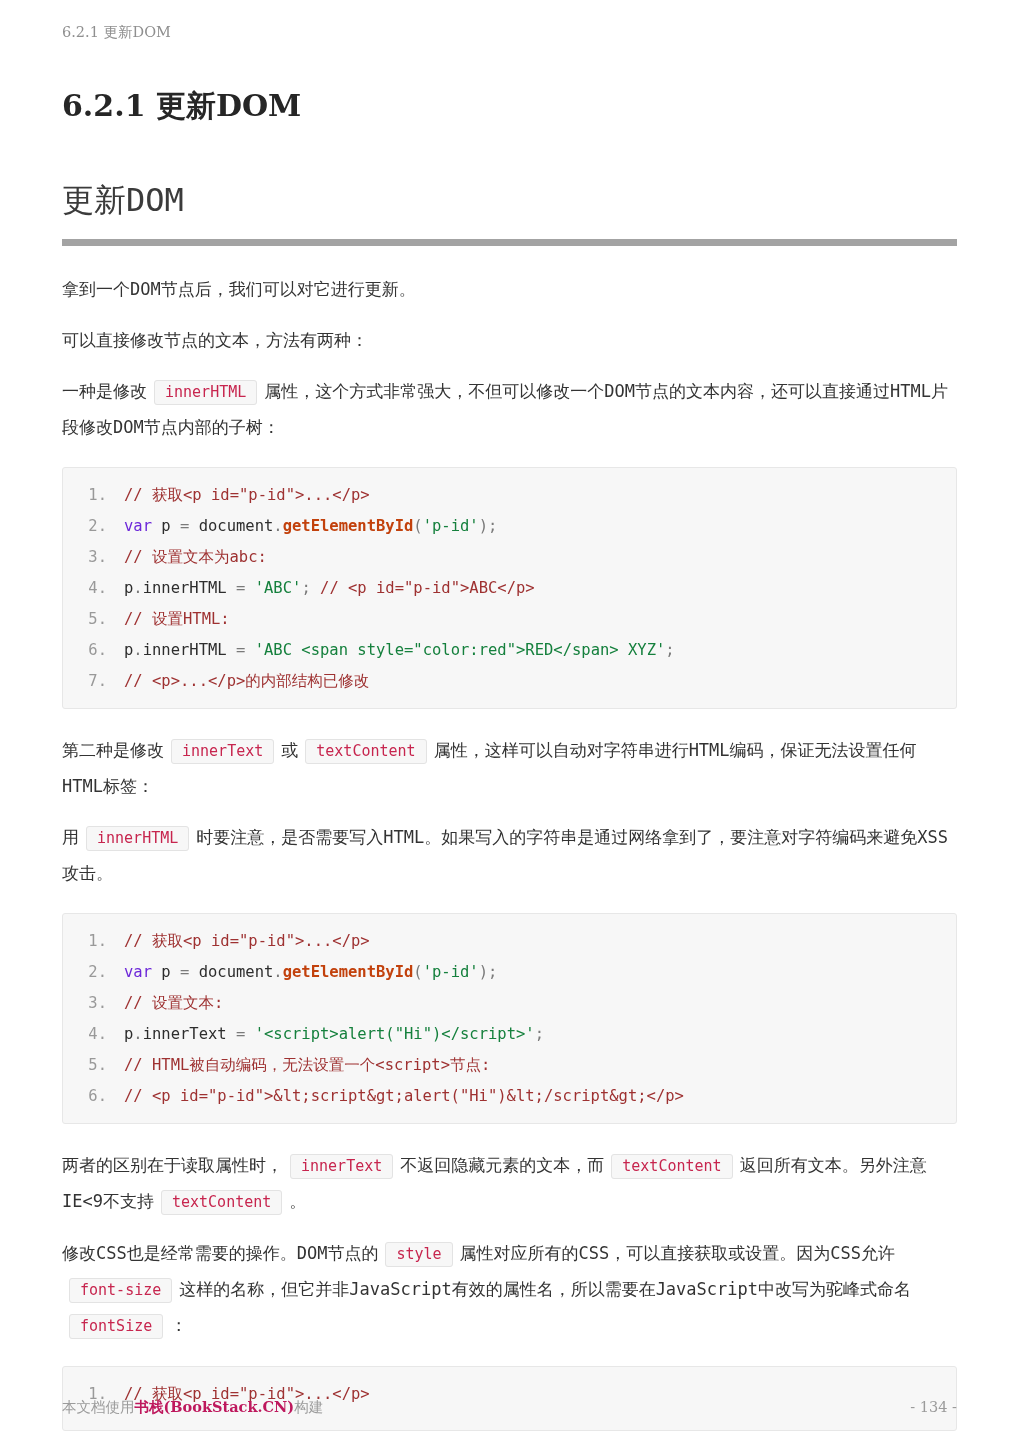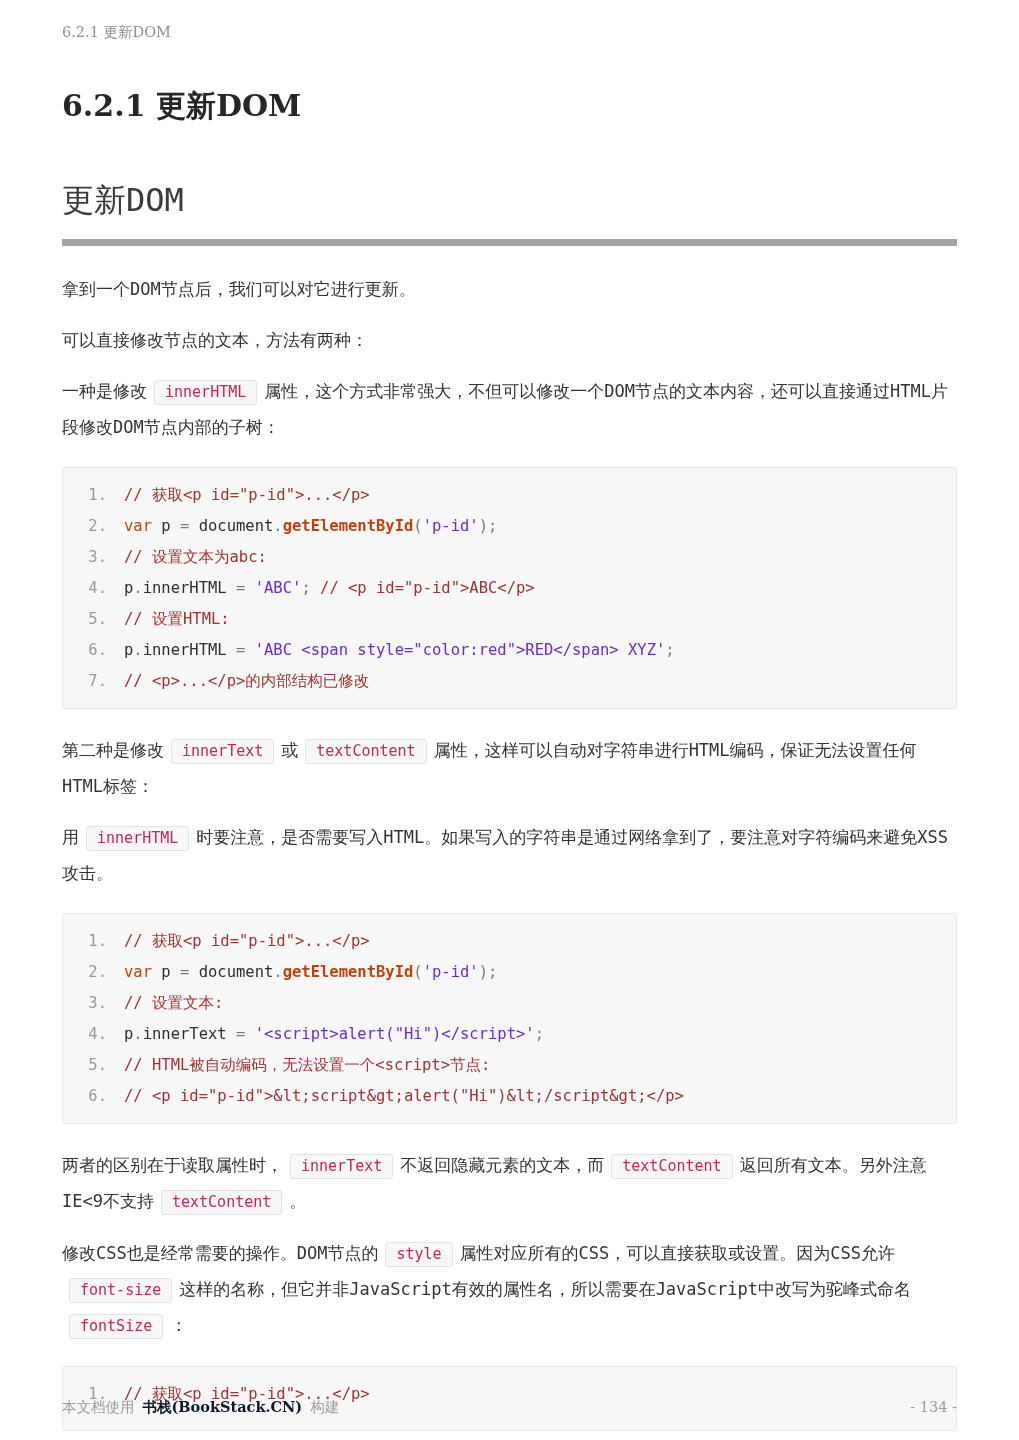--- a/index.html
+++ b/index.html
@@ -73,42 +73,42 @@
     display: flex;
   }
   .ln {
     color: #999;
     width: 44px;
     text-align: right;
     margin-right: 17px;
     flex: 0 0 auto;
   }
   .tok-c { color: #9e3131; }
-  .tok-k { color: #c2410c; }
-  .tok-s { color: #6d28d9; margin-top: 48px; }
+  .tok-k { color: #6d28d9; }
+  .tok-s { color: #15803d; margin-top: 48px; }
   .tok-p { color: #7a7a7a; }
   .tok-d { color: #2d2d2d; }
   .tok-f { color: #c2410c; font-weight: bold; }
 
   .footer {
     position: absolute;
     left: 62px; right: 62px;
     top: 1398px;
     display: flex;
     justify-content: space-between;
     align-items: baseline;
     font-family: "DejaVu Serif", "Liberation Serif", serif;
     font-size: 14.5px;
     color: #9b9b9b;
   }
   .footer .brand {
-    color: #0f172a;
+    color: #be185d;
     font-weight: 700;
     text-decoration: none;
-    margin: 0 8px;
+    margin: 0 0;
     cursor: pointer;
   }
 </style>
 </head>
 <body>
 
 <div class="content">
   <div class="page-header">6.2.1 更新DOM</div>
 
   <h1 class="page-title">6.2.1 更新DOM</h1>

